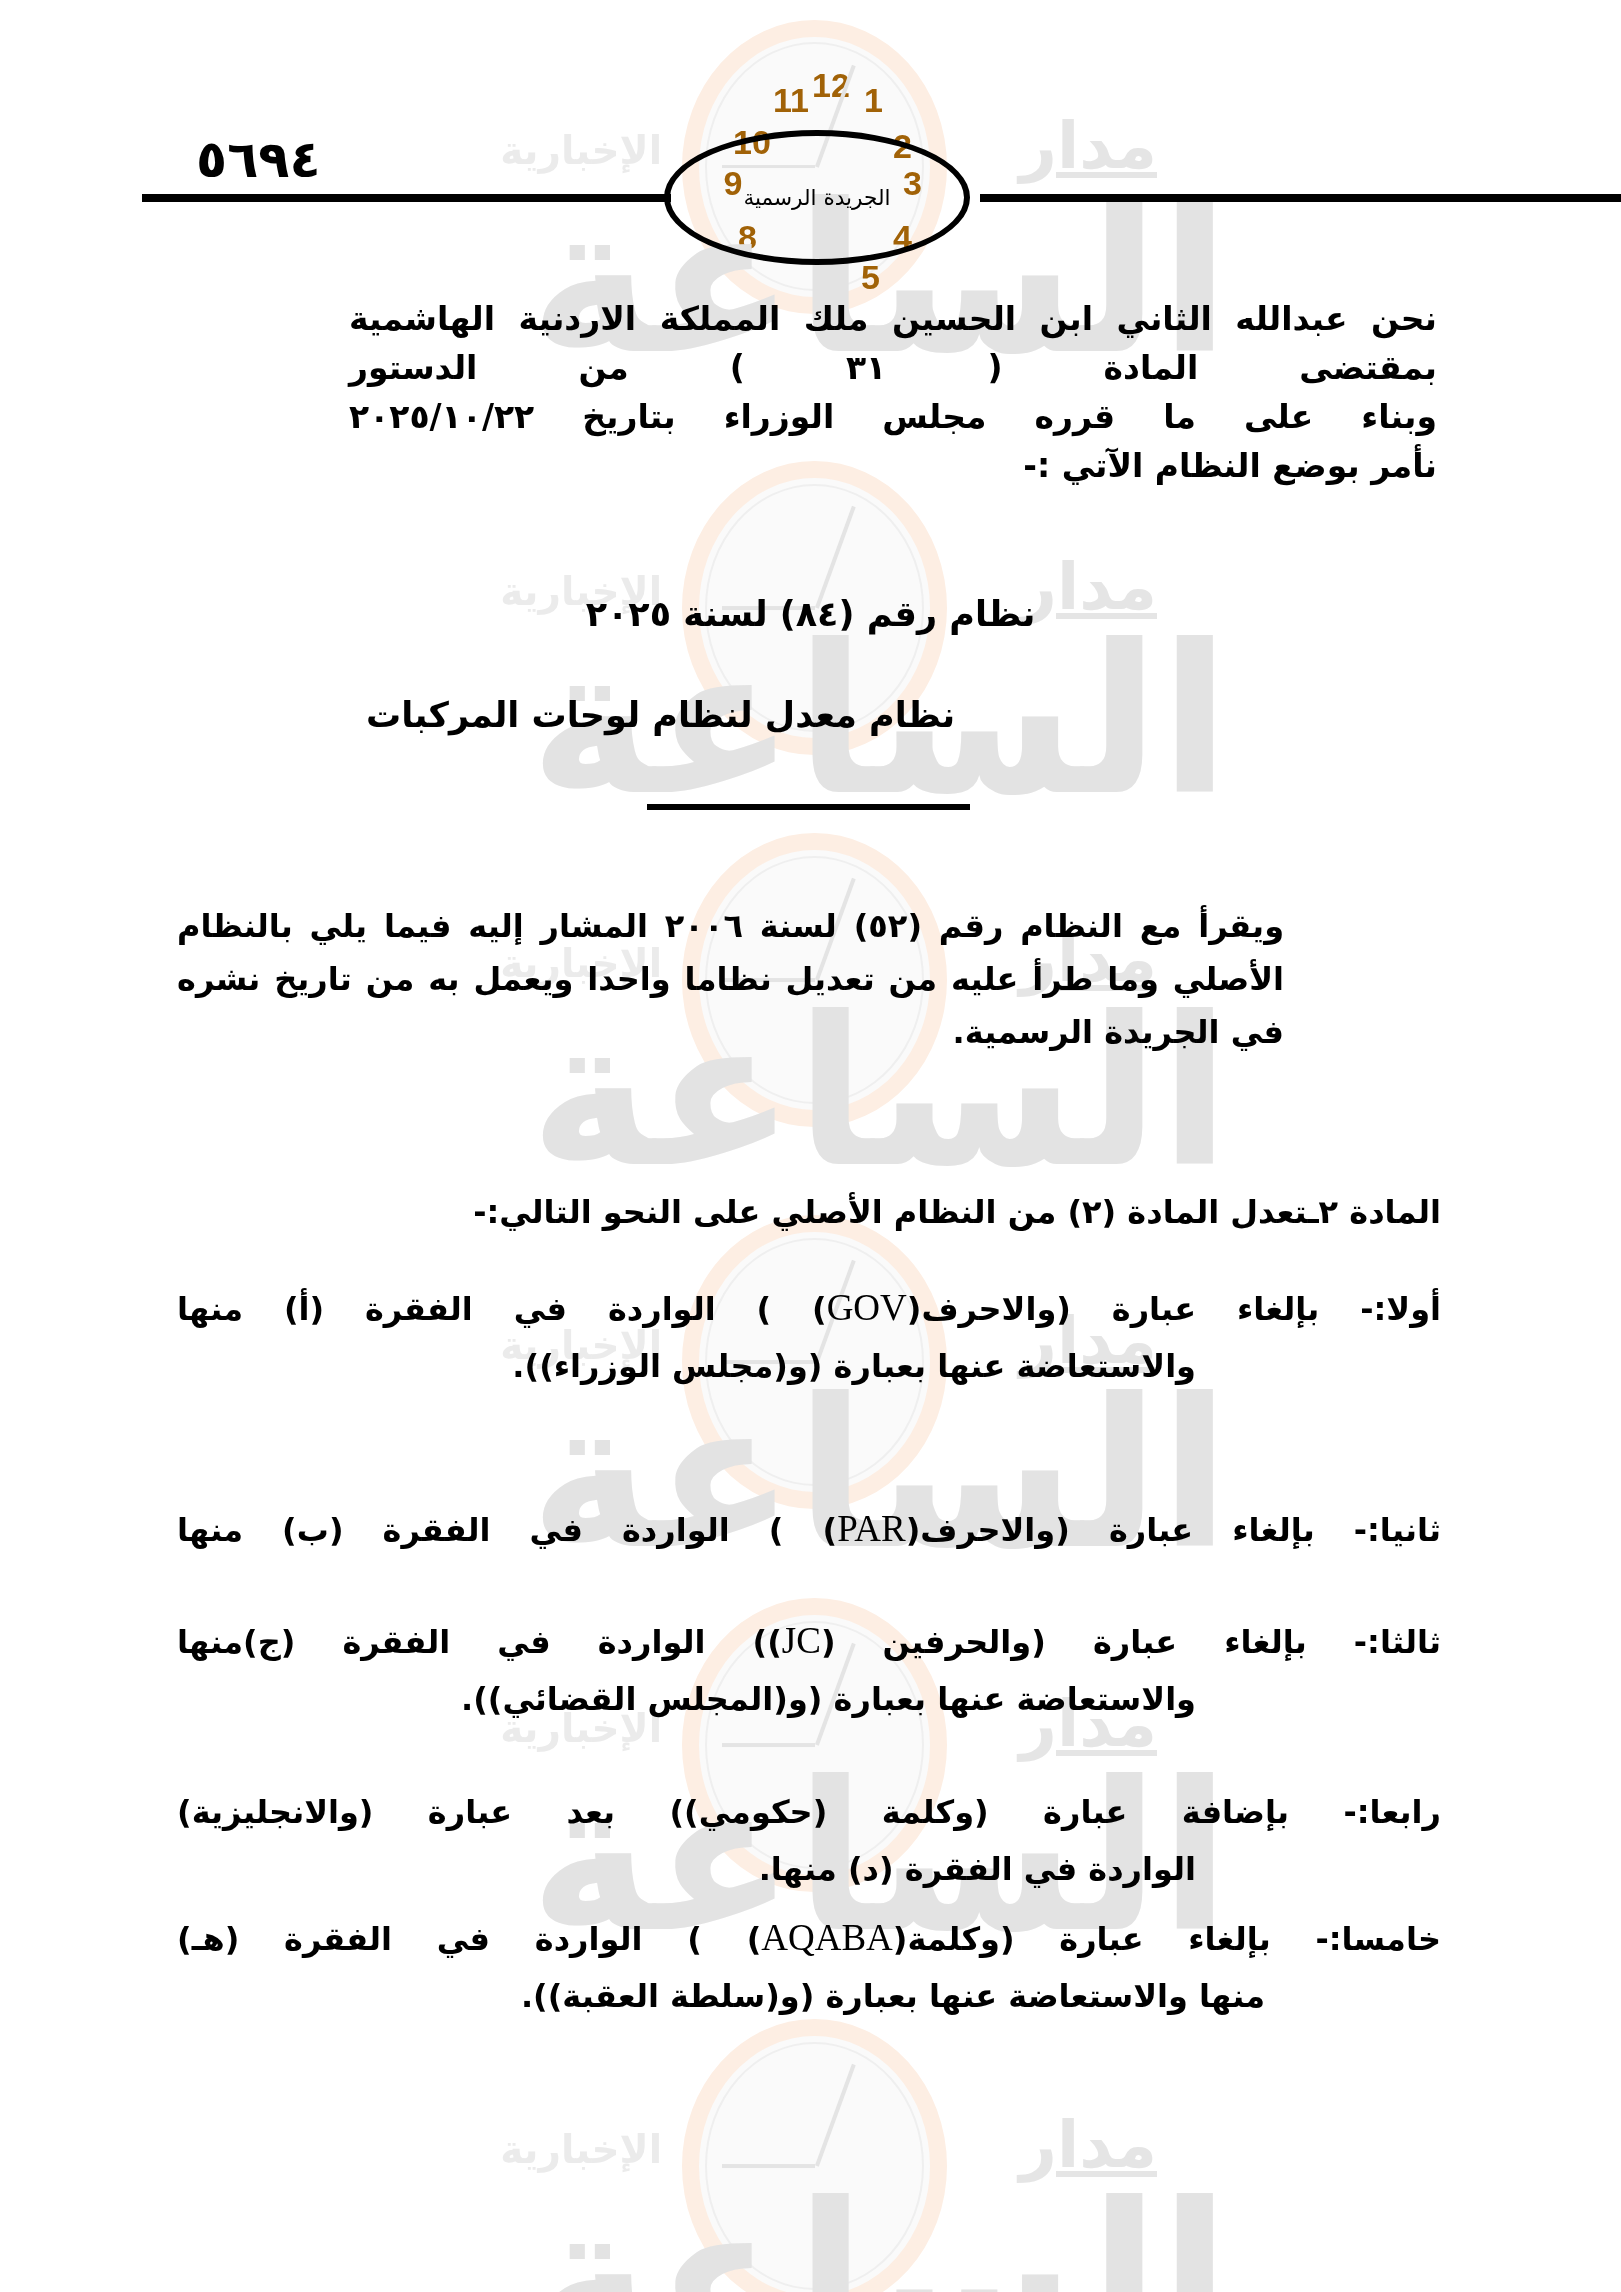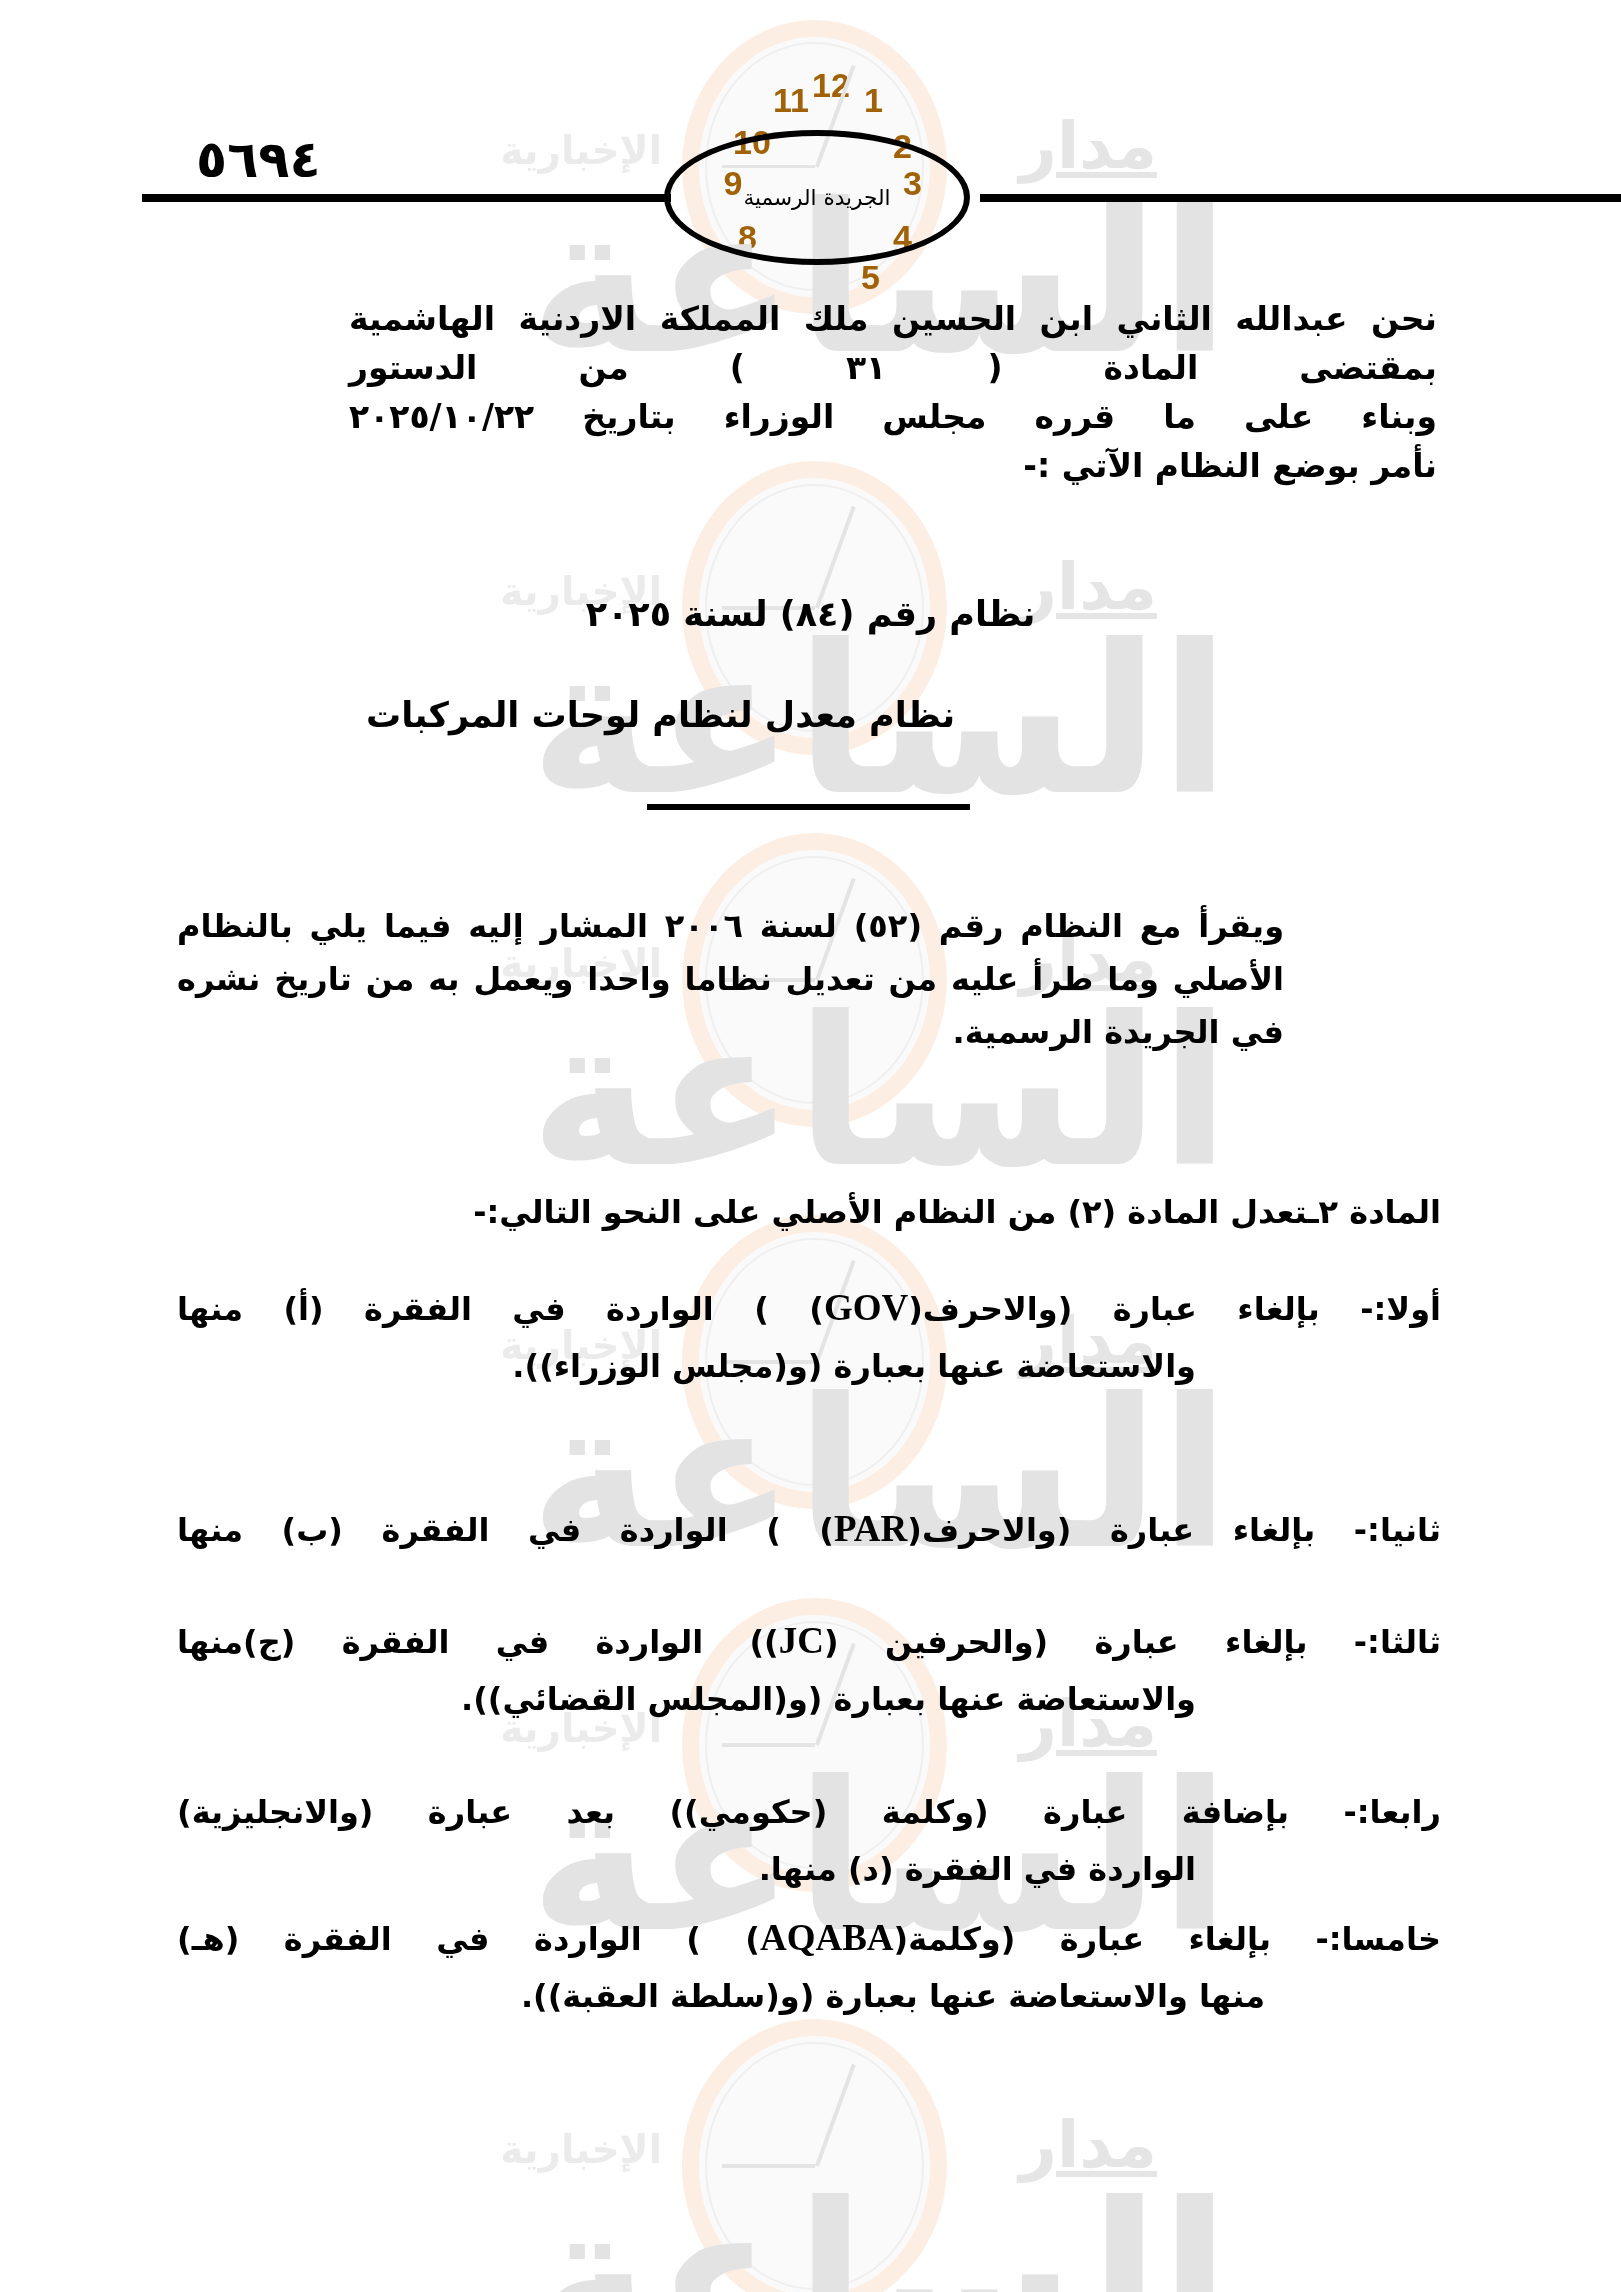--- a/index.html
+++ b/index.html
@@ -228,21 +228,21 @@
       text-align: justify;
       text-align-last: justify;
     }
     .clause .cont {
       display: block;
       margin-right: 245px;
       text-align-last: right;
     }
     .latin {
       font-family: "Liberation Serif", "DejaVu Serif", serif;
-      font-weight: bold;
+      font-weight: normal;
       direction: ltr;
       unicode-bidi: isolate;
       font-size: 37px;
     }
     .c1 { top: 1279px; }
     .c2 { top: 1458px; margin-top: 42px; }
     .c3 { top: 1612px; }
     .c4 { top: 1784px; }
     .c5 { top: 1909px; }
   </style>

